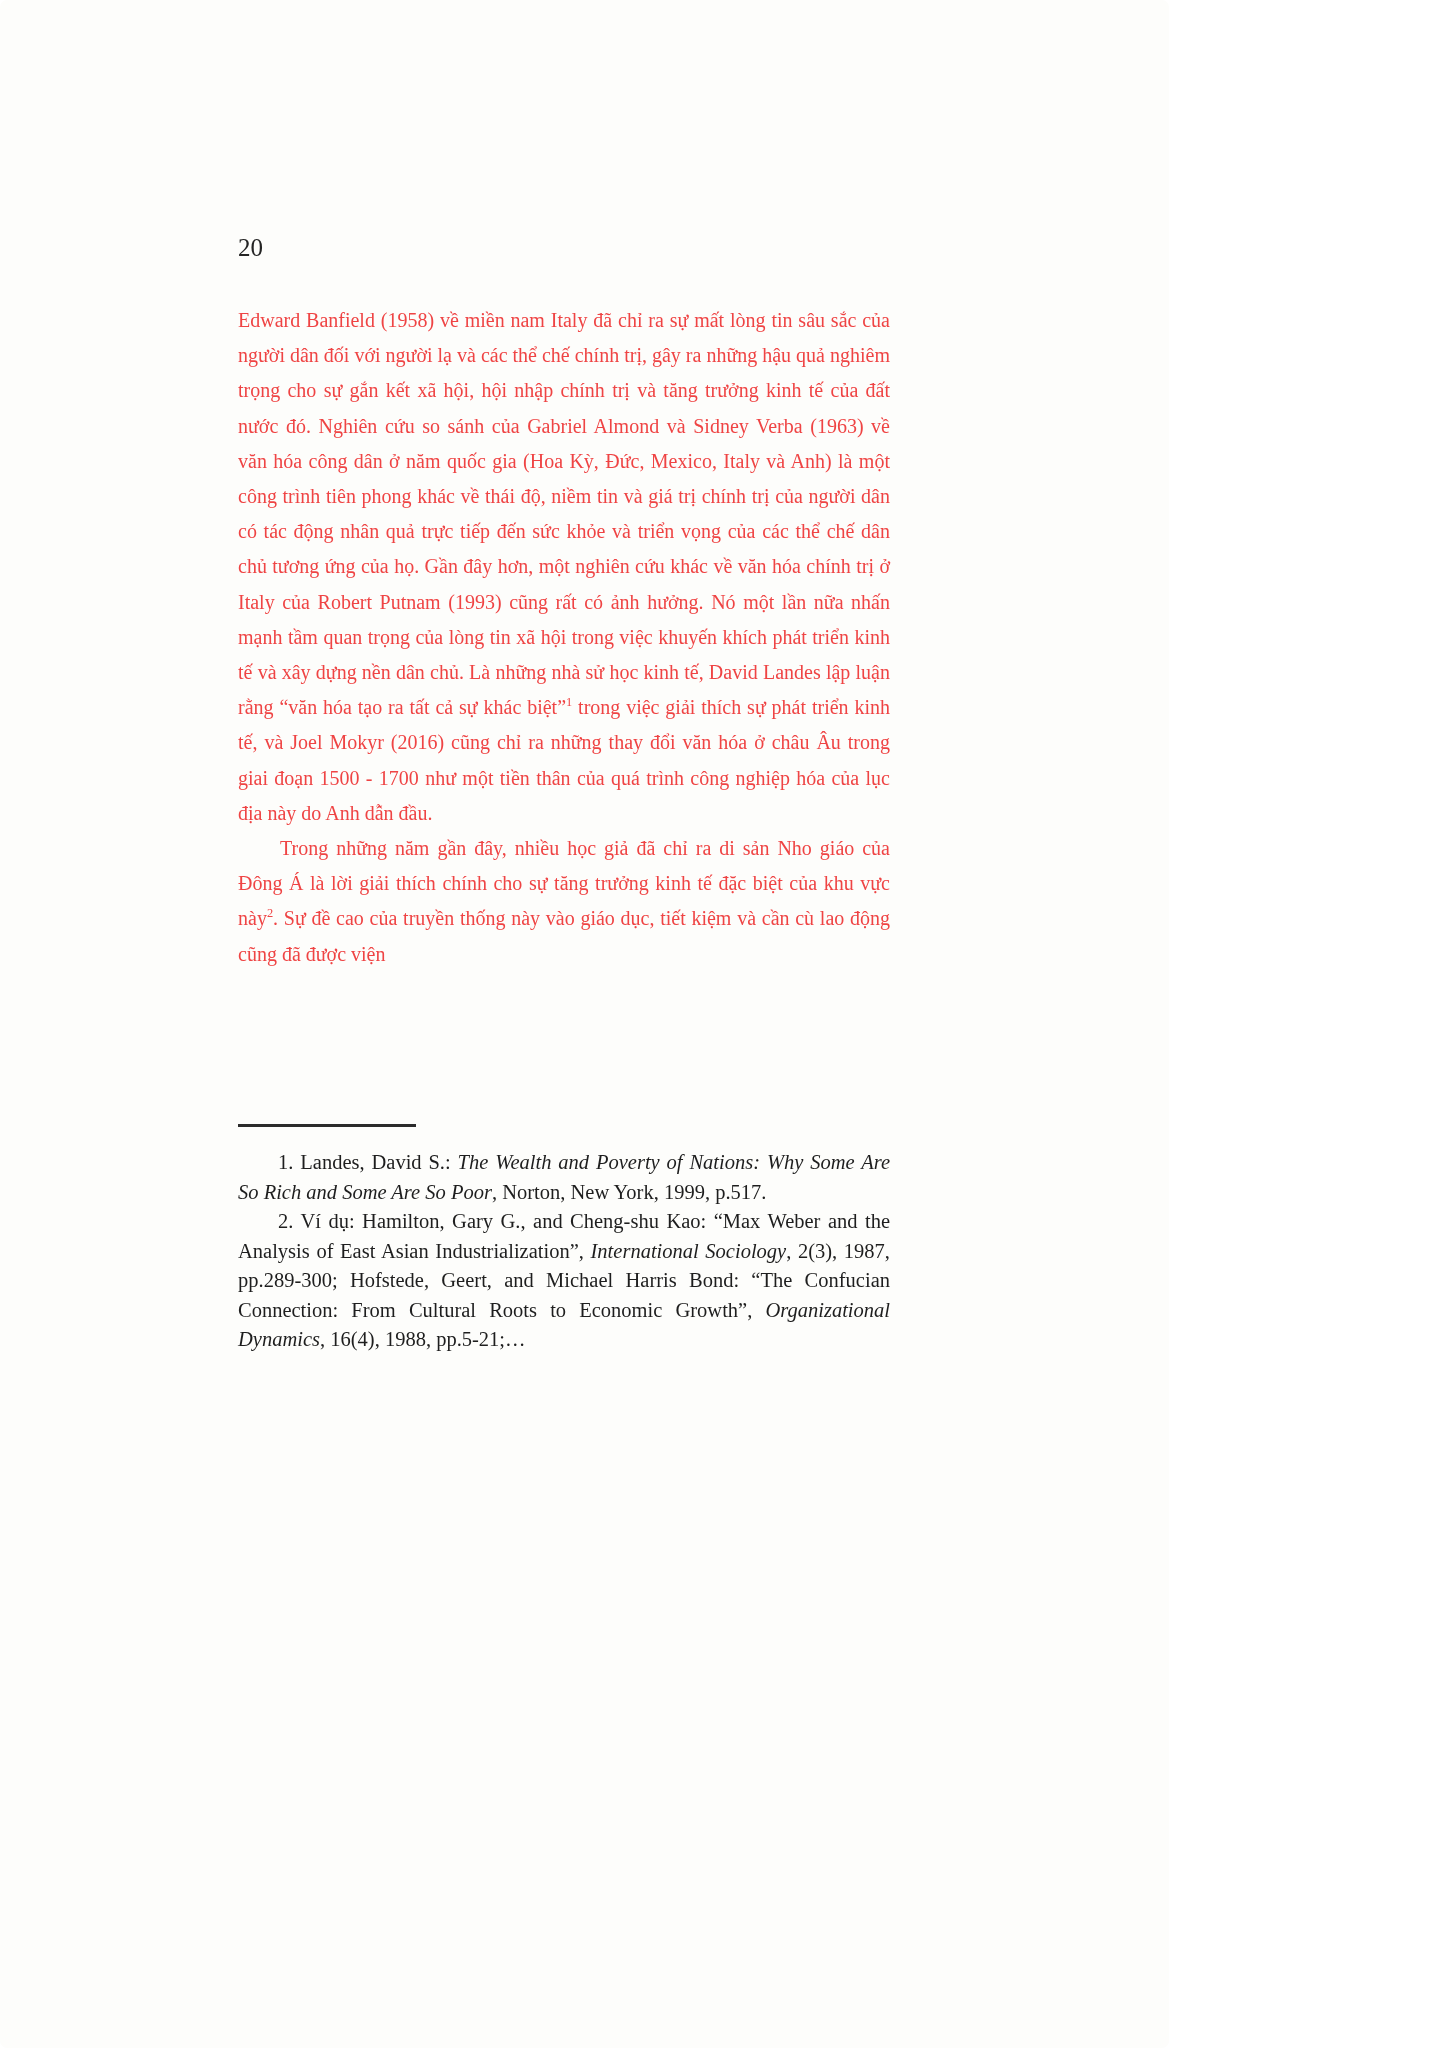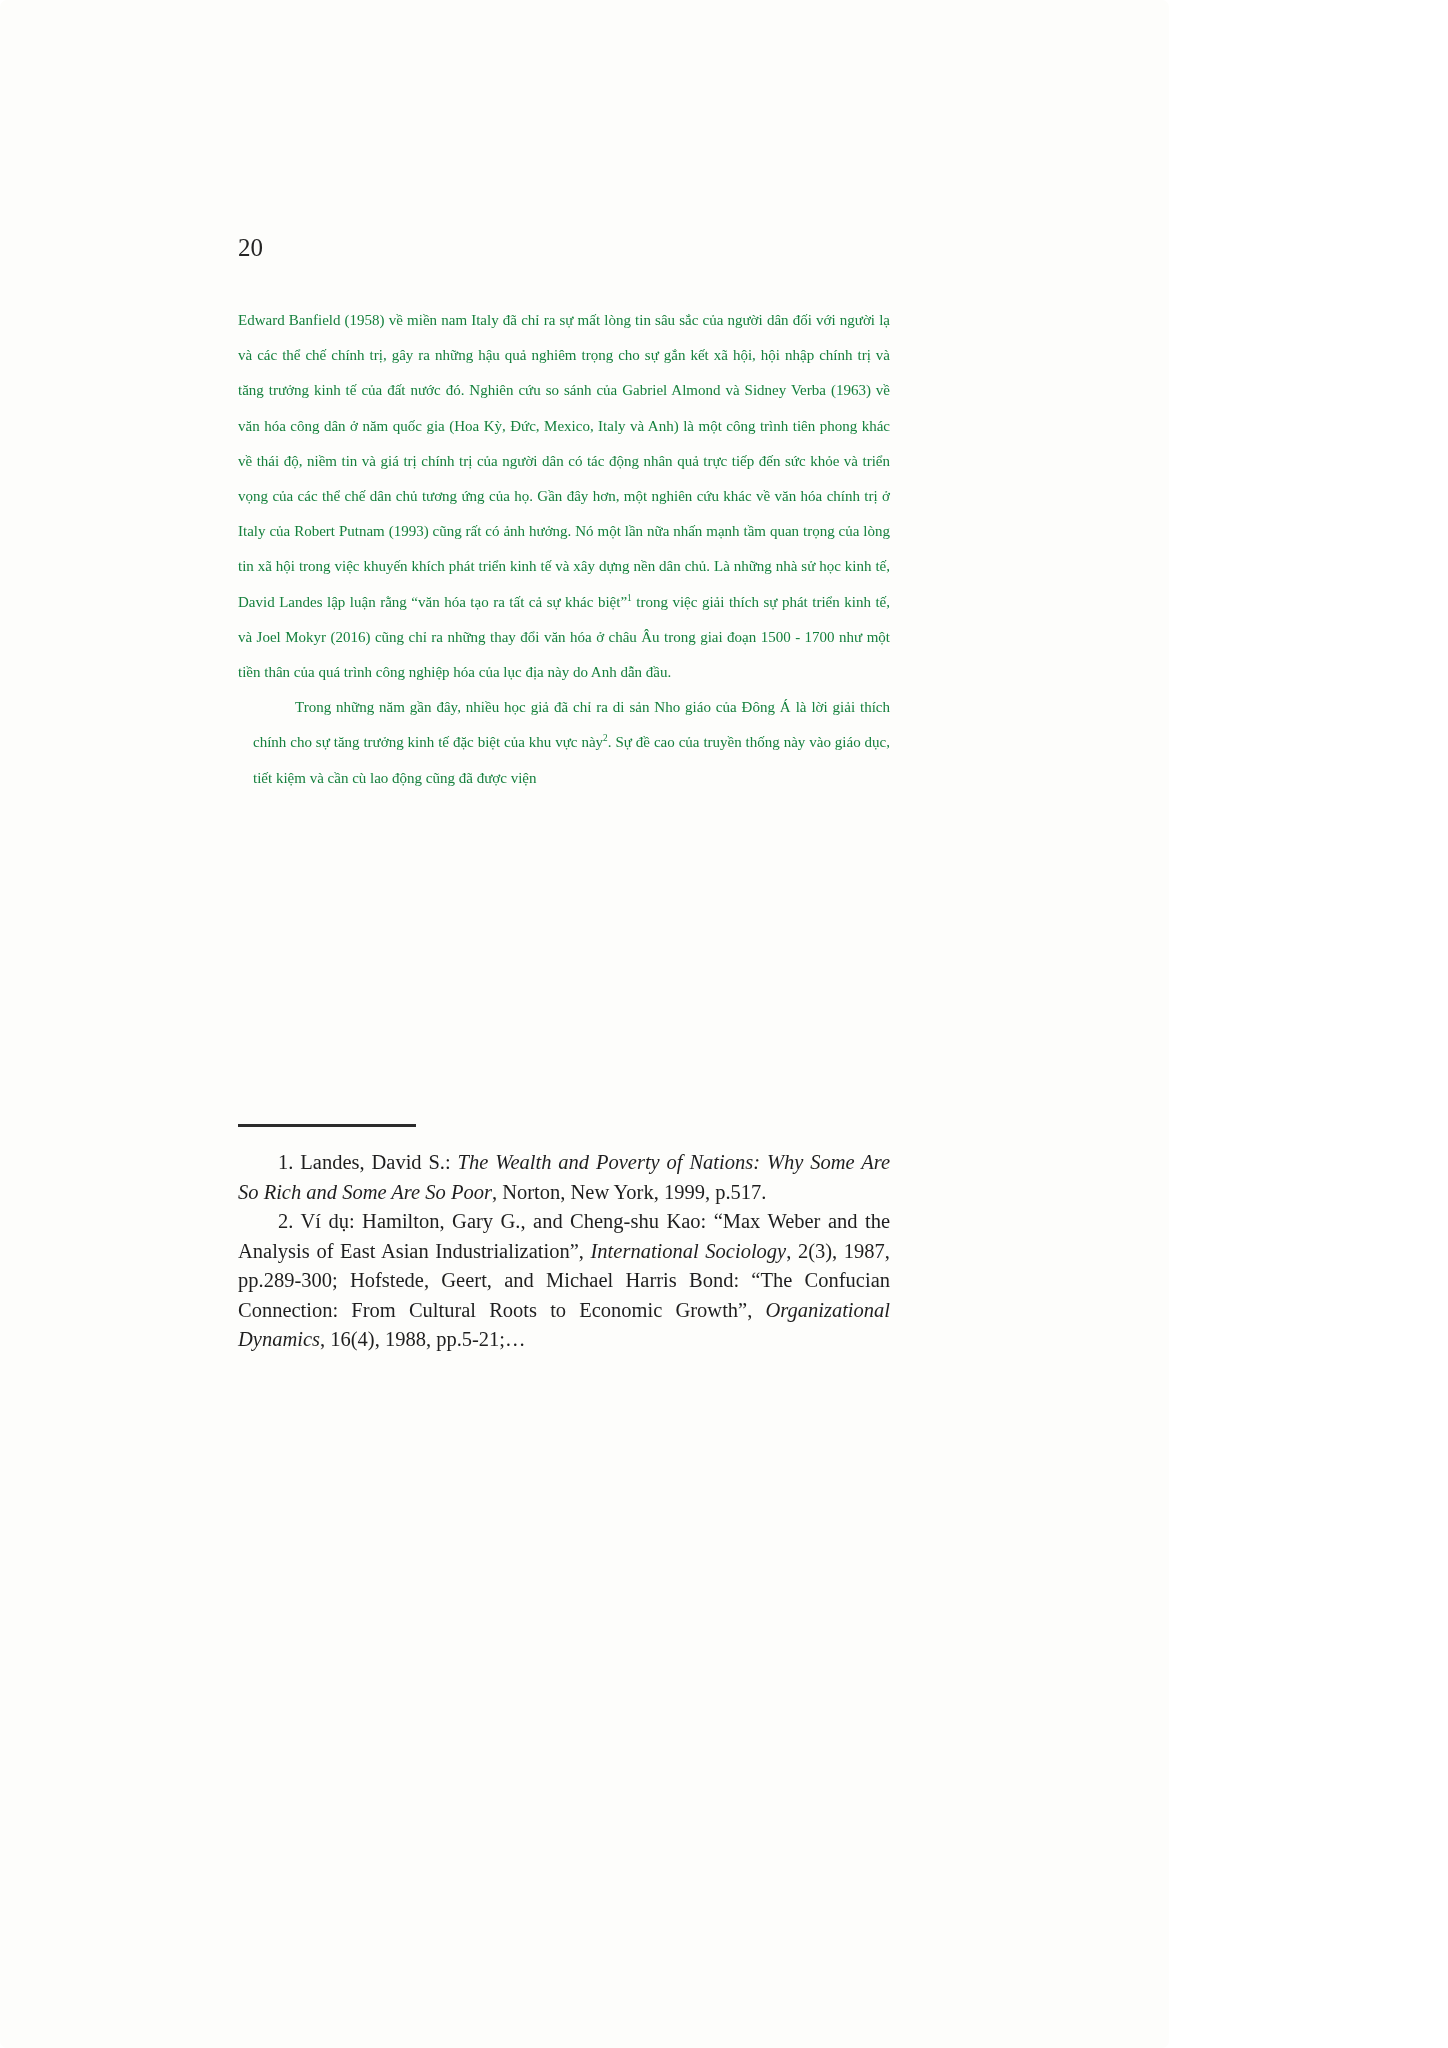--- a/index.html
+++ b/index.html
@@ -34,27 +34,27 @@
     letter-spacing: 0.6px;
     color: #2e2e2e;
     white-space: nowrap;
   }
 
   .body-block {
     position: absolute;
     top: 303px;
     left: 238px;
     width: 652px;
-    font-size: 15px;
+    font-size: 20px;
     line-height: 35.2px;
     text-align: justify;
-    color: #15803d;
+    color: #ef4444;
   }
   .para { margin: 0; }
-  .para.indent { text-indent: 42px; margin-left: 15px; }
+  .para.indent { text-indent: 42px; }
 
   sup.fn-mark {
     font-size: 0.62em;
     line-height: 0;
     vertical-align: super;
   }
 
   .footnote-rule {
     position: absolute;
     top: 1124px;

